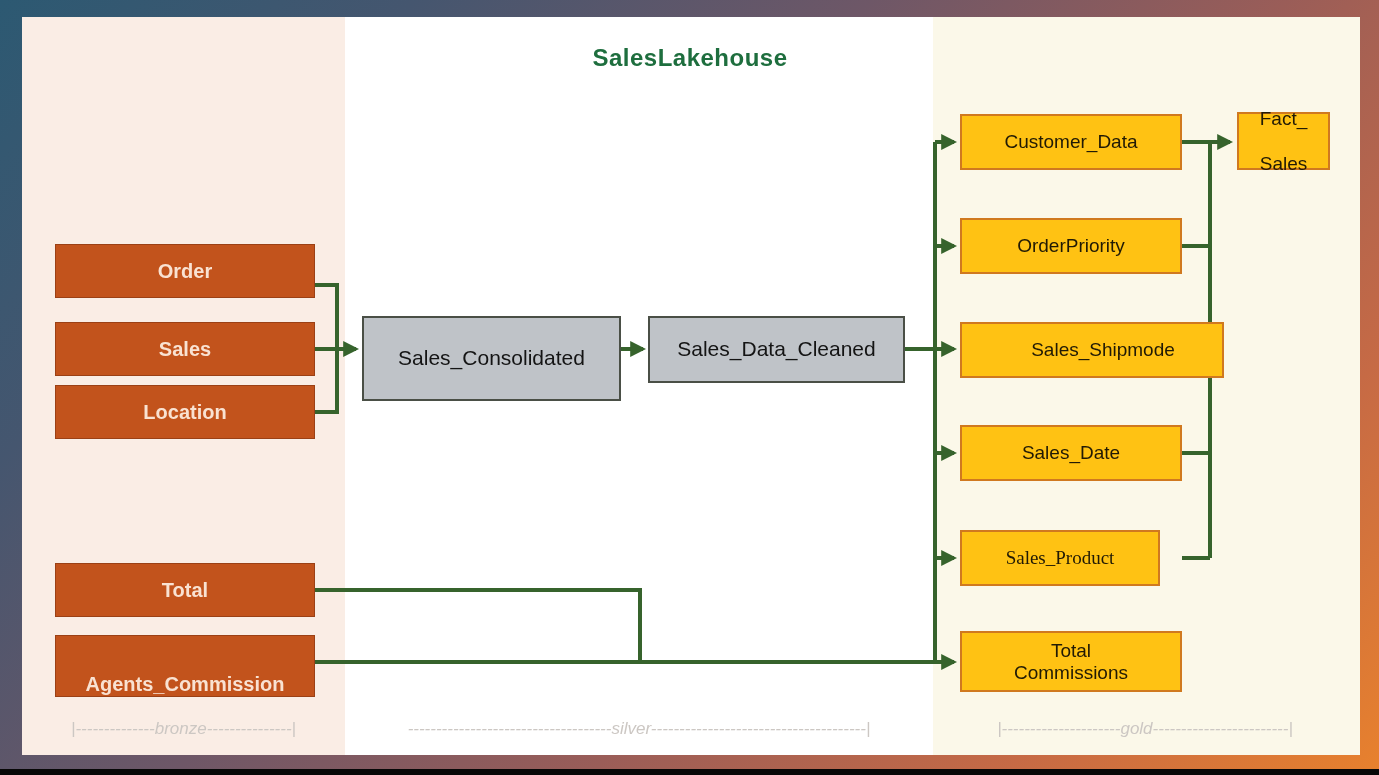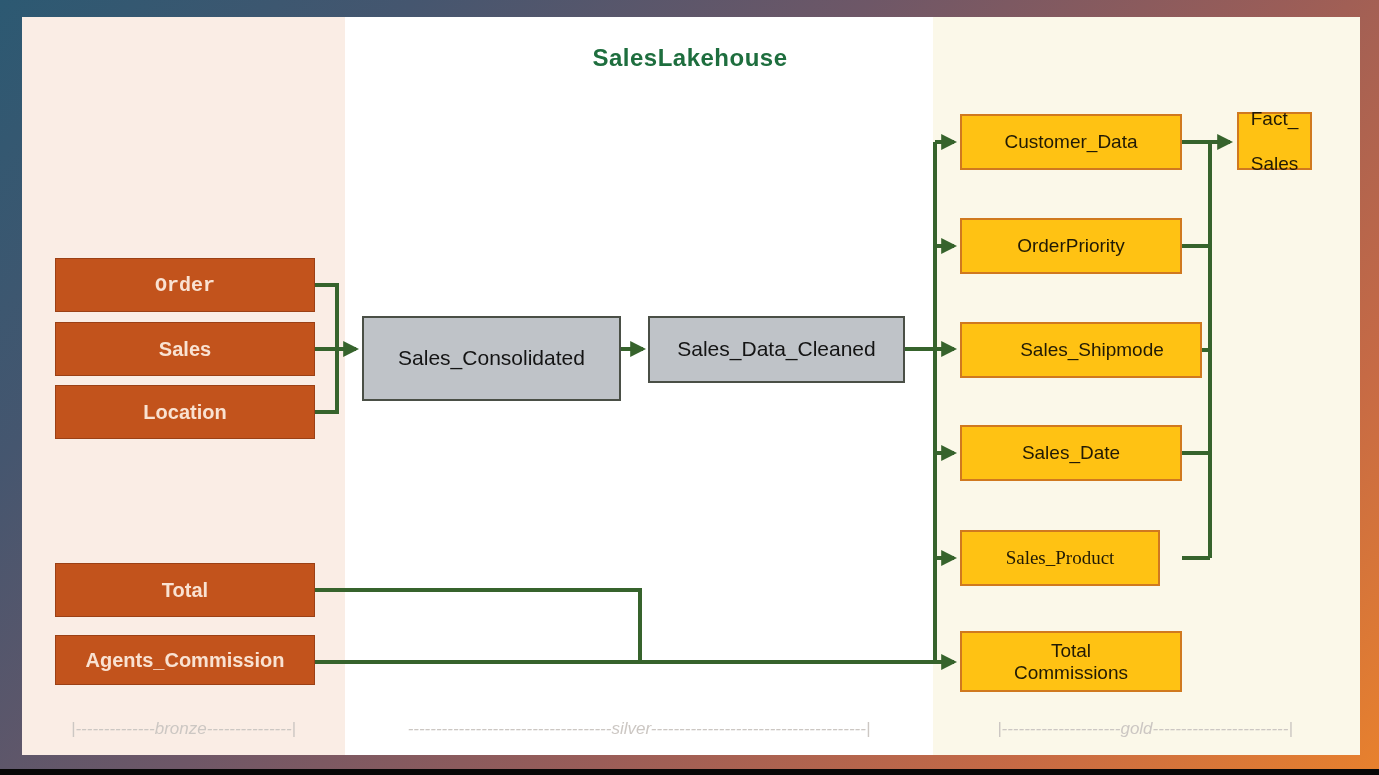--- a/index.html
+++ b/index.html
@@ -82,63 +82,63 @@
       <path d="M1182 142 H1210"></path>
       <path d="M1182 246 H1210"></path>
       <path d="M1182 350 H1210"></path>
       <path d="M1182 453 H1210"></path>
       <path d="M1182 558 H1210"></path>
       <path d="M1210 142 V558"></path>
       <path d="M1210 142 H1230" marker-end="url(#arr)"></path>
     </g>
   </svg>
 
-  <div class="node node-bronze" style="left:55px; top:258px; width:260px; height:54px;font-family:Liberation Mono, monospace;">
+  <div class="node node-bronze" style="left:55px; top:244px; width:260px; height:54px;">
     <span>Order</span>
   </div>
   <div class="node node-bronze" style="left:55px; top:322px; width:260px; height:54px;">
     <span>Sales</span>
   </div>
   <div class="node node-bronze" style="left:55px; top:385px; width:260px; height:54px;">
     <span>Location</span>
   </div>
   <div class="node node-bronze" style="left:55px; top:563px; width:260px; height:54px;">
     <span>Total</span>
   </div>
-  <div class="node node-bronze" style="left:55px; top:635px; width:260px; height:50px;">
+  <div class="node node-bronze" style="left:55px; top:635px; width:260px; height:62px;justify-content:flex-end;">
     <span>Agents_Commission</span>
   </div>
 
   <div class="node node-silver" style="left:362px; top:316px; width:259px; height:85px;">
     <span>Sales_Consolidated</span>
   </div>
   <div class="node node-silver" style="left:648px; top:316px; width:257px; height:67px;">
     <span>Sales_Data_Cleaned</span>
   </div>
 
   <div class="node node-gold" style="left:960px; top:114px; width:222px; height:56px;">
     <span>Customer_Data</span>
   </div>
   <div class="node node-gold" style="left:960px; top:218px; width:222px; height:56px;">
     <span>OrderPriority</span>
   </div>
-  <div class="node node-gold" style="left:960px; top:322px; width:242px; height:56px;padding-left:22px;">
+  <div class="node node-gold" style="left:960px; top:322px; width:264px; height:56px;padding-left:22px;">
     <span>Sales_Shipmode</span>
   </div>
   <div class="node node-gold" style="left:960px; top:425px; width:222px; height:56px;">
     <span>Sales_Date</span>
   </div>
   <div class="node node-gold" style="left:960px; top:530px; width:200px; height:56px;font-family:Liberation Serif, serif;">
     <span>Sales_Product</span>
   </div>
   <div class="node node-gold" style="left:960px; top:631px; width:222px; height:61px;">
     <span>Total</span>
     <span>Commissions</span>
   </div>
-  <div class="node node-gold" style="left:1237px; top:112px; width:75px; height:58px;gap:23px;">
+  <div class="node node-gold" style="left:1237px; top:112px; width:93px; height:58px;gap:23px;">
     <span>Fact_</span>
     <span>Sales</span>
   </div>
 
   <div class="zone-label zone-label-bronze">|--------------bronze---------------|</div>
   <div class="zone-label zone-label-silver">------------------------------------silver--------------------------------------|</div>
   <div class="zone-label zone-label-gold">|---------------------gold------------------------|</div>
 
   <div class="black-strip"></div>
 </div>

